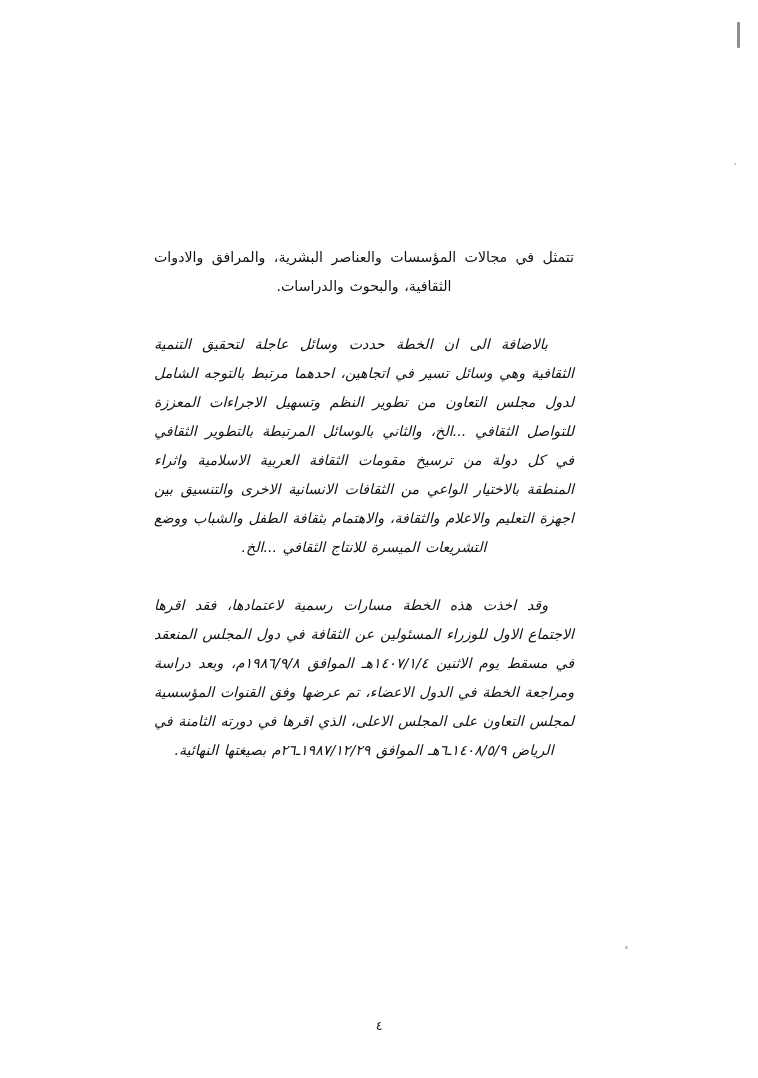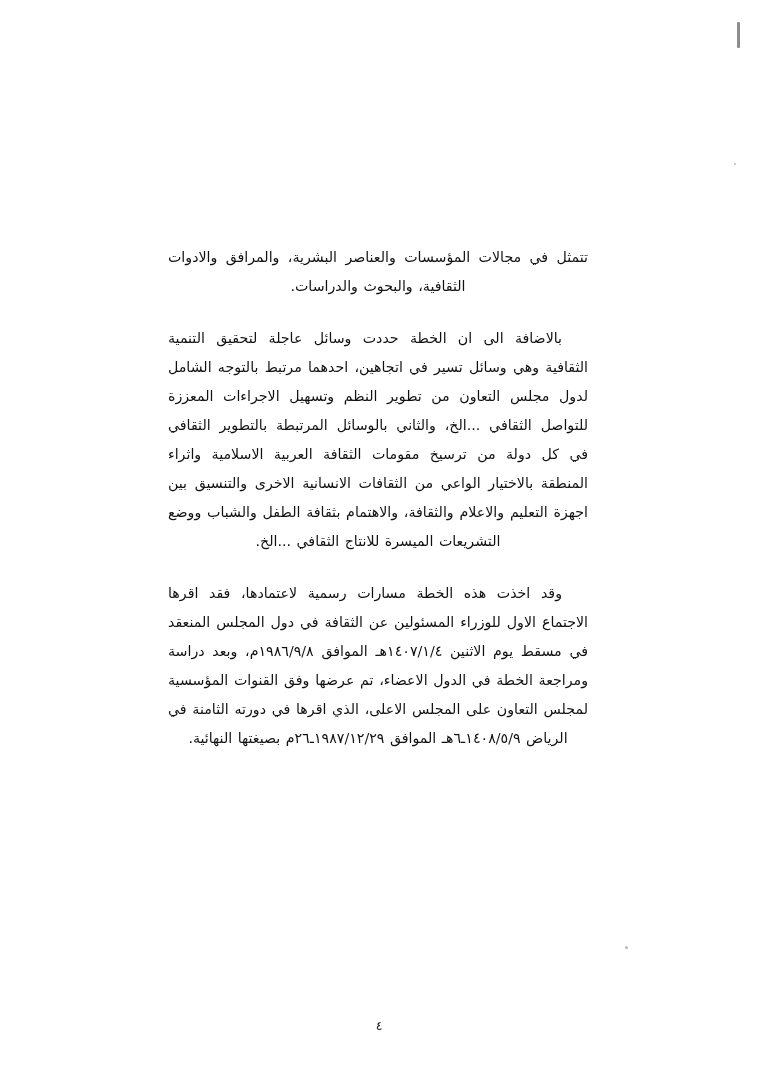--- a/index.html
+++ b/index.html
@@ -29,21 +29,21 @@
     background: #b9b9b9;
     border-radius: 50%;
   }
   .speck.s1 { top: 22px;  right: 18px; width: 3px; height: 26px; border-radius: 1px; background:#8d8d8d; }
   .speck.s2 { top: 163px; right: 22px; width: 2px;  height: 2px; }
   .speck.s3 { top: 946px; right: 130px; width: 3px; height: 3px; }
 
   .content {
     position: absolute;
     top: 243px;
-    right: 170px;
+    right: 184px;
     width: 420px;
     direction: rtl;
     text-align: justify;
     text-align-last: center;
   }
 
   p.para {
     margin: 0 0 2px 0;
     font-size: 14.2px;
     line-height: 29px;
@@ -51,21 +51,22 @@
     word-spacing: 1px;
     text-align: justify;
     text-justify: inter-word;
   }
 
   p.para.indent {
     text-indent: 26px;
   }
 
   p.para.block-gap {
-    margin-top: 23px;
+    margin-top: 29px;
+    font-style: italic;
   }
 
   .page-number {
     position: absolute;
     left: 0;
     right: 0;
     top: 1018px;
     text-align: center;
     font-size: 12.5px;
     color: #1a1a1a;

